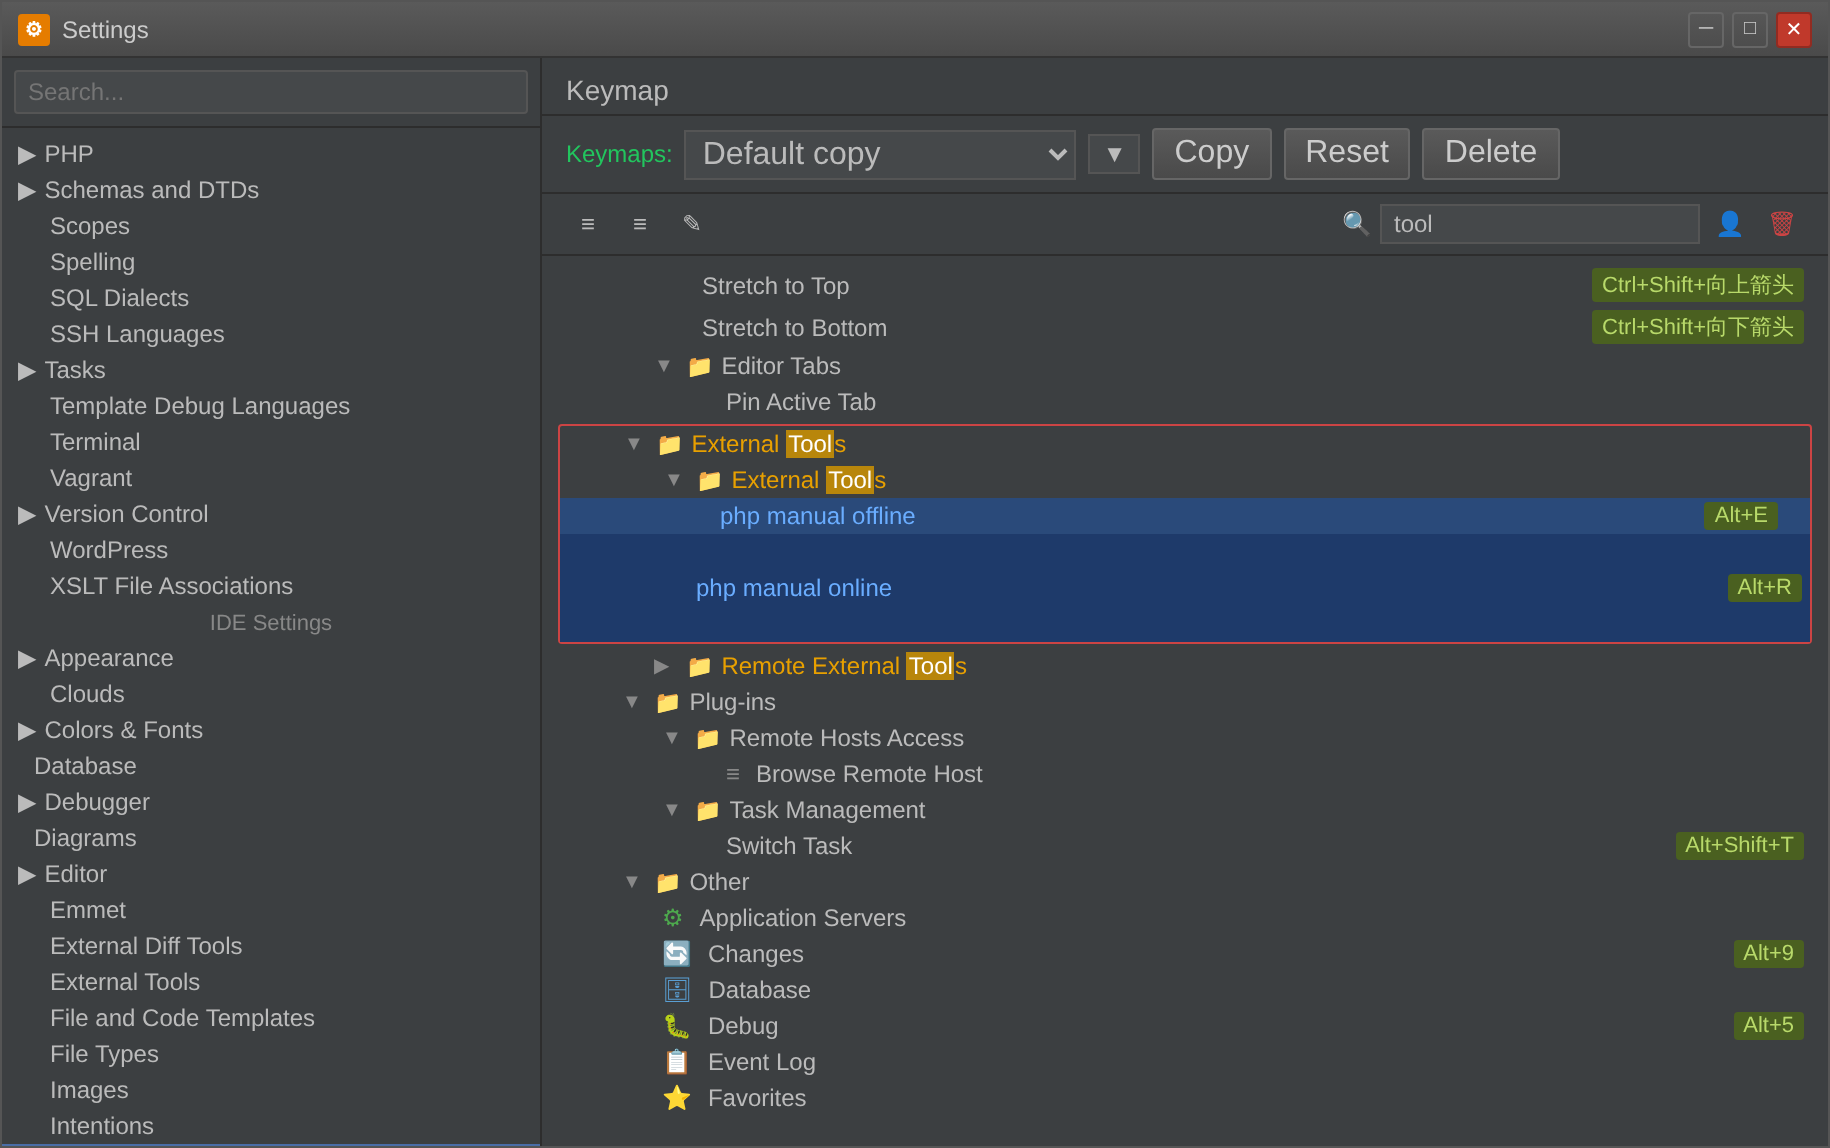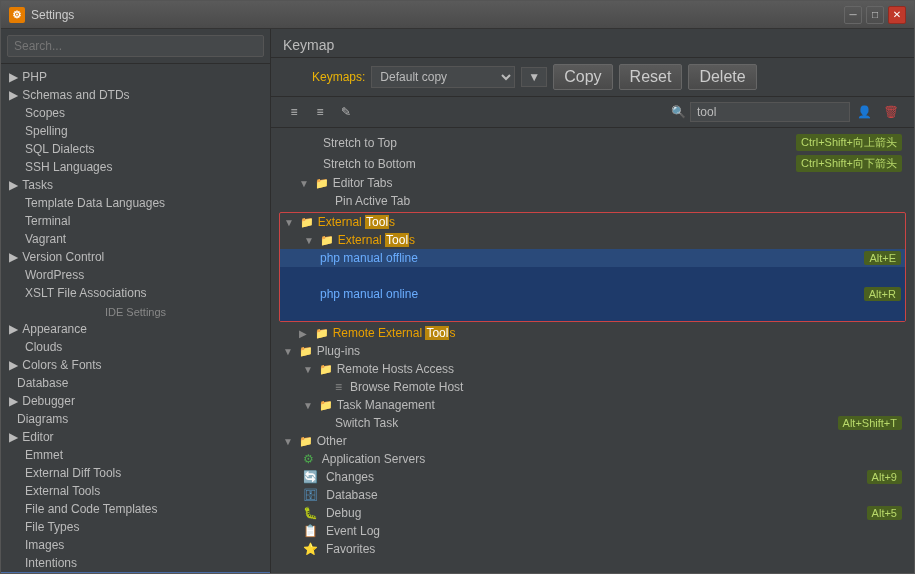--- a/index.html
+++ b/index.html
@@ -26,38 +26,38 @@
     .sidebar-item.active { background: #4a6da7; color: white; }
     .sidebar-section { padding: 2px 8px 2px 8px; cursor: pointer; display: flex; align-items: center; gap: 4px; color: #bbbbbb; font-weight: normal; }
     .indent-1 { padding-left: 24px; }
     .section-header { padding: 4px 8px 2px 8px; color: #888888; font-size: 11px; text-align: center; }
     
     
     .main-panel { flex: 1; display: flex; flex-direction: column; background: #3c3f41; overflow: hidden; }
     .panel-title { padding: 8px 12px 4px 12px; font-size: 14px; color: #bbbbbb; border-bottom: 1px solid #2d2d2d; flex-shrink: 0; }
     
     .keymap-toolbar { padding: 6px 12px; display: flex; align-items: center; gap: 6px; border-bottom: 1px solid #2d2d2d; flex-shrink: 0; }
-    .keymap-label { color: #eab308; margin-left: 29px; }
-    .keymap-select { background: #45484a; border: 1px solid #555; color: #bbbbbb; padding: 2px 4px; font-size: 12px; width: 144px; }
+    .keymap-label { color: #22c55e; }
+    .keymap-select { background: #45484a; border: 1px solid #555; color: #bbbbbb; padding: 2px 4px; font-size: 16px; width: 196px; }
     .keymap-dropdown { background: #45484a; border: 1px solid #555; color: #bbbbbb; padding: 2px 6px; cursor: pointer; }
     .btn { background: linear-gradient(to bottom, #5a5a5a, #4a4a4a); border: 1px solid #666; color: #cccccc; padding: 3px 10px; cursor: pointer; font-size: 16px; border-radius: 2px; }
     
     .actions-bar { padding: 4px 12px; display: flex; align-items: center; justify-content: space-between; border-bottom: 1px solid #2d2d2d; flex-shrink: 0; }
     .actions-left { display: flex; gap: 4px; align-items: center; }
     .icon-btn { width: 22px; height: 22px; background: transparent; border: none; color: #bbbbbb; cursor: pointer; font-size: 12px; display: flex; align-items: center; justify-content: center; border-radius: 2px; }
     .search-right { display: flex; align-items: center; gap: 4px; }
     .search-filter { background: #45484a; border: 1px solid #555; color: #bbbbbb; padding: 2px 6px; font-size: 12px; width: 160px; }
     
     .tree-content { flex: 1; overflow-y: auto; padding: 4px 0; }
     .tree-item { padding: 2px 12px; display: flex; align-items: center; justify-content: space-between; cursor: pointer; }
     .tree-arrow { font-size: 10px; color: #888; width: 12px; }
     .tree-folder-icon { color: #c9a95c; font-size: 11px; }
     .shortcut-badge { background: #4a6020; color: #b8d96a; padding: 1px 5px; font-size: 11px; border-radius: 2px; }
     
-    .indent { display: flex; align-items: center; gap: 4px; }
+    .indent { display: flex; align-items: center; gap: 4px; margin-left: 28px; }
     
     
     ::-webkit-scrollbar { width: 6px; height: 6px; }
     ::-webkit-scrollbar-track { background: #3c3f41; }
     ::-webkit-scrollbar-thumb { background: #555; border-radius: 3px; }
   </style>
 </head>
 <body>
 
 <div class="window">
@@ -99,21 +99,21 @@
           <span>SQL Dialects</span>
         </div>
         <div class="sidebar-item indent-1">
           <span>SSH Languages</span>
         </div>
         <div class="sidebar-section">
           <span class="arrow">▶</span>
           <span>Tasks</span>
         </div>
         <div class="sidebar-item indent-1">
-          <span>Template Data Languages</span>
+          <span>Template Debug Languages</span>
         </div>
         <div class="sidebar-item indent-1">
           <span>Terminal</span>
         </div>
         <div class="sidebar-item indent-1">
           <span>Vagrant</span>
         </div>
         <div class="sidebar-section">
           <span class="arrow">▶</span>
           <span>Version Control</span>
@@ -254,21 +254,21 @@
 
           <div class="tree-item" style="padding:2px 4px;">
             <div class="indent">
               <span style="width:16px;display:inline-block;"></span>
               <span class="tree-arrow">▼</span>
               <span class="tree-folder-icon">📁</span>
               <span style="color:#e8a000;">External <span style="background:#b8860b;color:#fff;padding:0 1px;">Tool</span>s</span>
             </div>
           </div>
 
-          <div class="tree-item" style="padding:2px 4px;background:#2a4a7a;">
+          <div class="tree-item" style="padding:2px 16px;background:#2a4a7a;">
             <div class="indent">
               <span style="width:32px;display:inline-block;"></span>
               <span style="color:#6aadff;">php manual offline</span>
             </div>
             <span class="shortcut-badge">Alt+E</span>
           </div>
 
           <div class="tree-item" style="padding:20px 4px;background:#1e3a6a;">
             <div class="indent">
               <span style="width:32px;display:inline-block;"></span>

